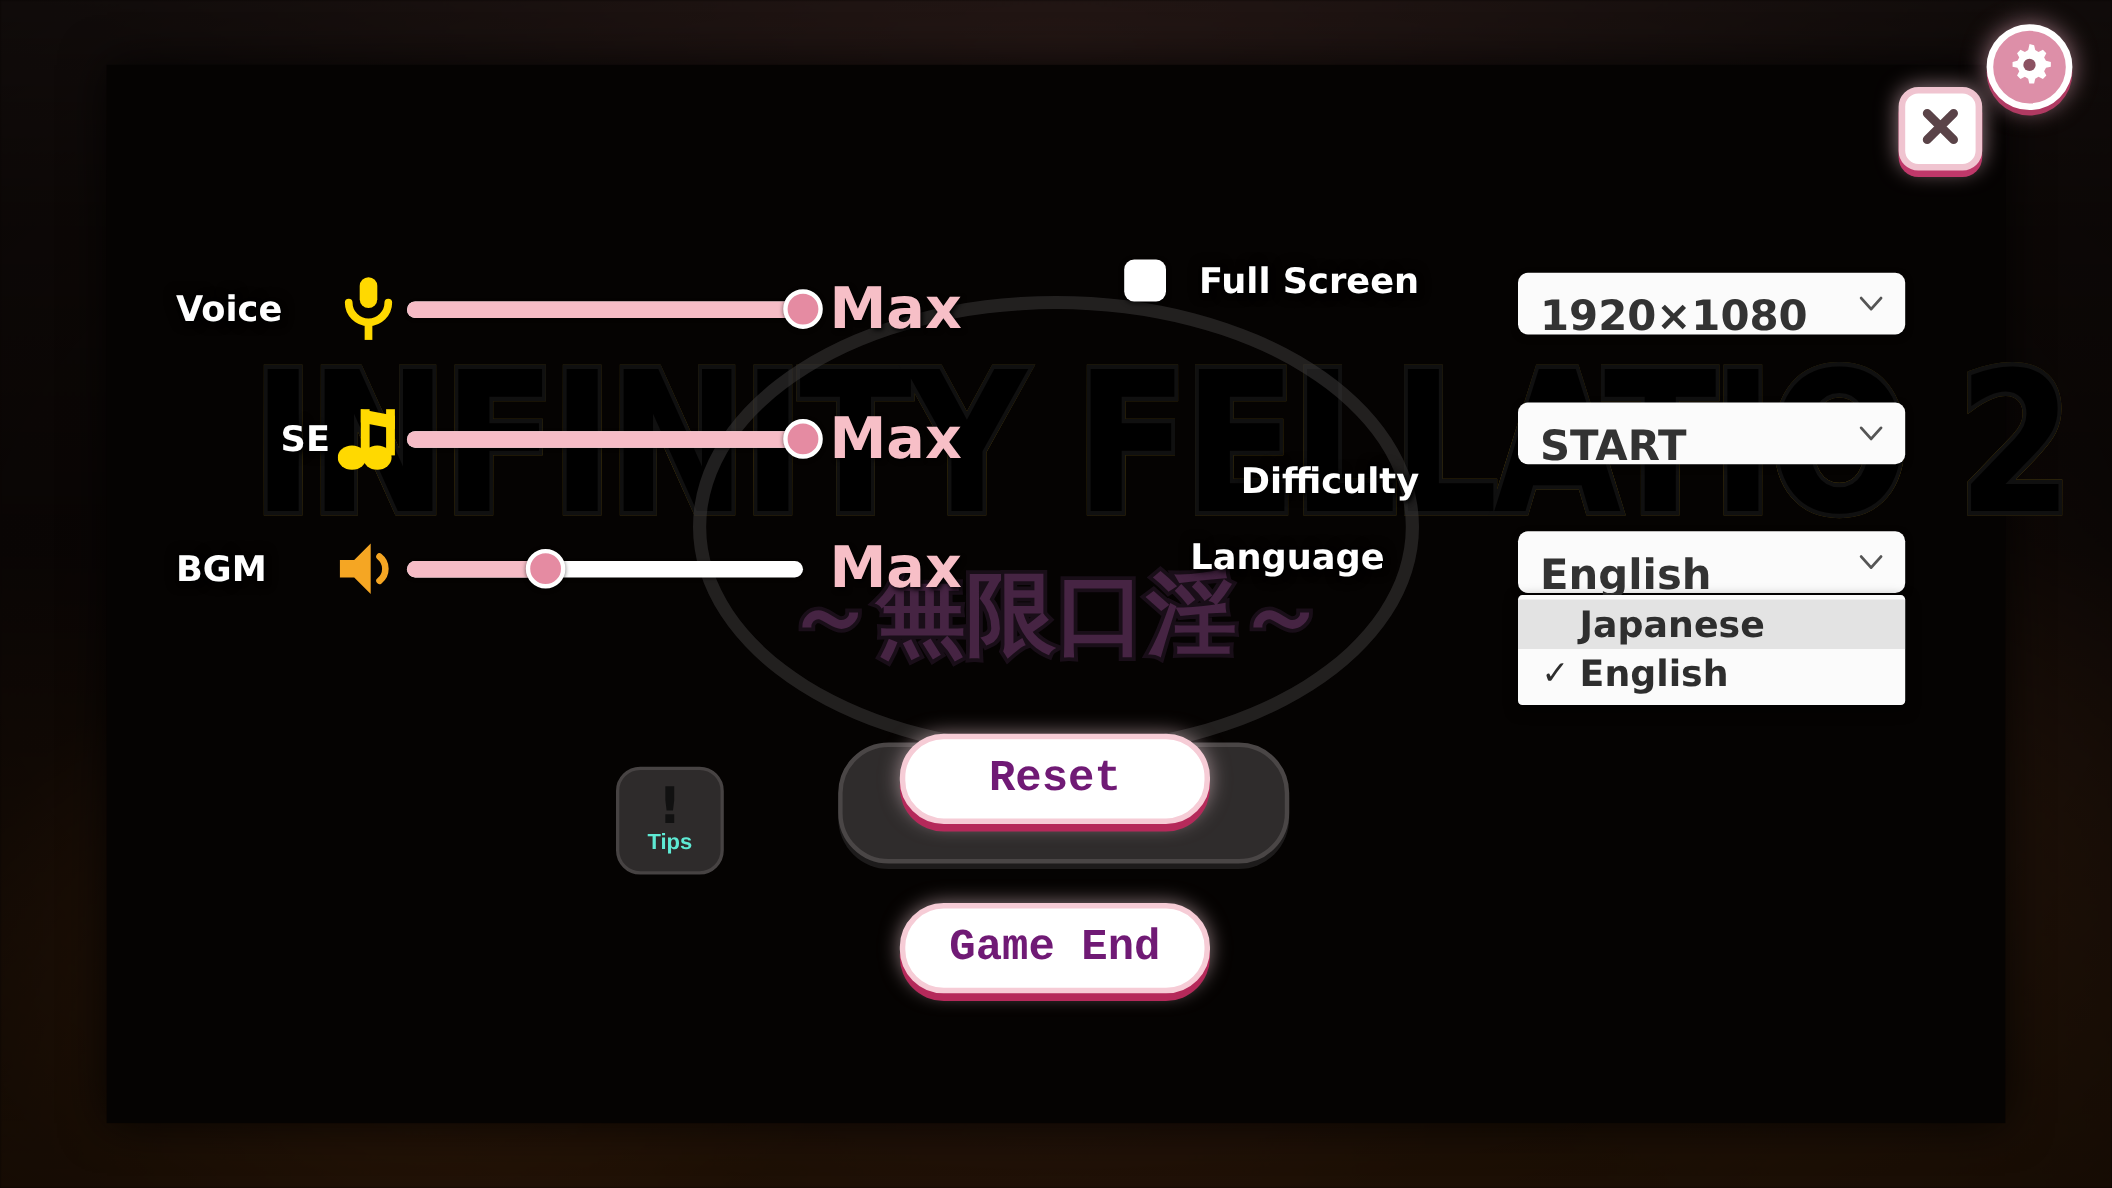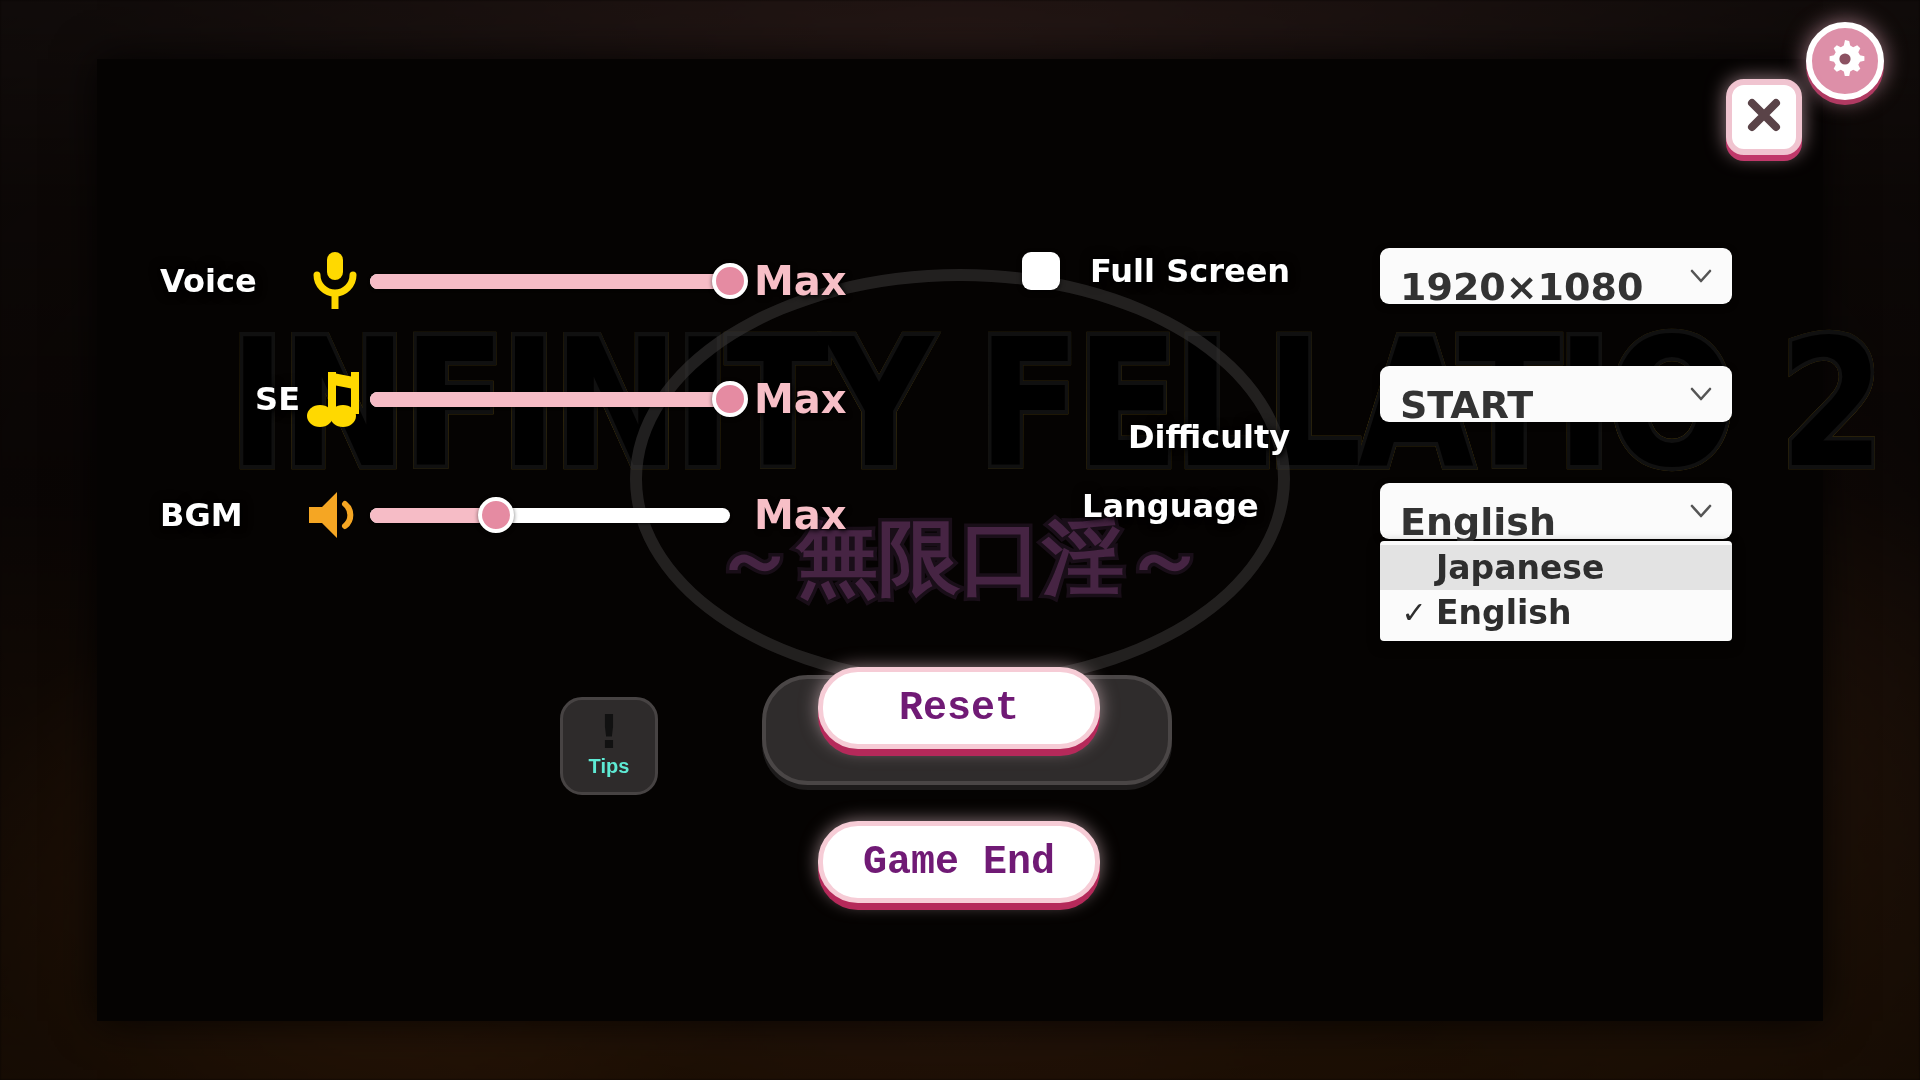--- a/index.html
+++ b/index.html
@@ -86,21 +86,21 @@
     position:absolute; left:0; height:15px; border-radius:8px;
     background:#f6bcc6;
   }
   .knob{
     position:absolute; width:36px; height:36px; border-radius:50%;
     background:#e58ba2; border:4px solid #ffffff;
     box-shadow:0 1px 4px rgba(0,0,0,.55);
     transform:translateX(-50%);
   }
   .maxlabel{
-    color:#f7bfc7; font-size:40px; font-weight:bold; margin-left:24px;
+    color:#f7bfc7; font-size:52px; font-weight:bold; margin-left:24px;
     text-shadow:2px 2px 5px rgba(0,0,0,.95);
     font-family:"DejaVu Sans", sans-serif;
   }
 
   
   .checkbox{
     width:38px; height:38px; border-radius:9px; background:#ffffff;
     box-shadow:0 2px 5px rgba(0,0,0,.6);
   }
 
@@ -248,21 +248,21 @@
       </svg>
     </div>
     <div class="slider">
       <div class="track"></div>
       <div class="fill" style="width:35%"></div>
       <div class="knob" style="left:35%"></div>
     </div>
     <div class="maxlabel">Max</div>
   </div>
 
-  <div class="row" style="left:1022px; top:252px;">
+  <div class="row" style="left:1022px; top:236px;">
     <div class="checkbox"></div>
     <div class="opt-label" style="margin-left:30px;">Full Screen</div>
   </div>
 
   <div class="dd-wrap" style="position:absolute; left:1380px; top:248px;">
     <div class="dropdown">
       <span class="dd-value">1920×1080</span>
       <span class="chev">
         <svg width="26" height="26" viewBox="0 0 26 26">
             <path d="M4 8 L13 18 L22 8" stroke="#555" stroke-width="2.6" fill="none" stroke-linecap="round" stroke-linejoin="round"></path>

